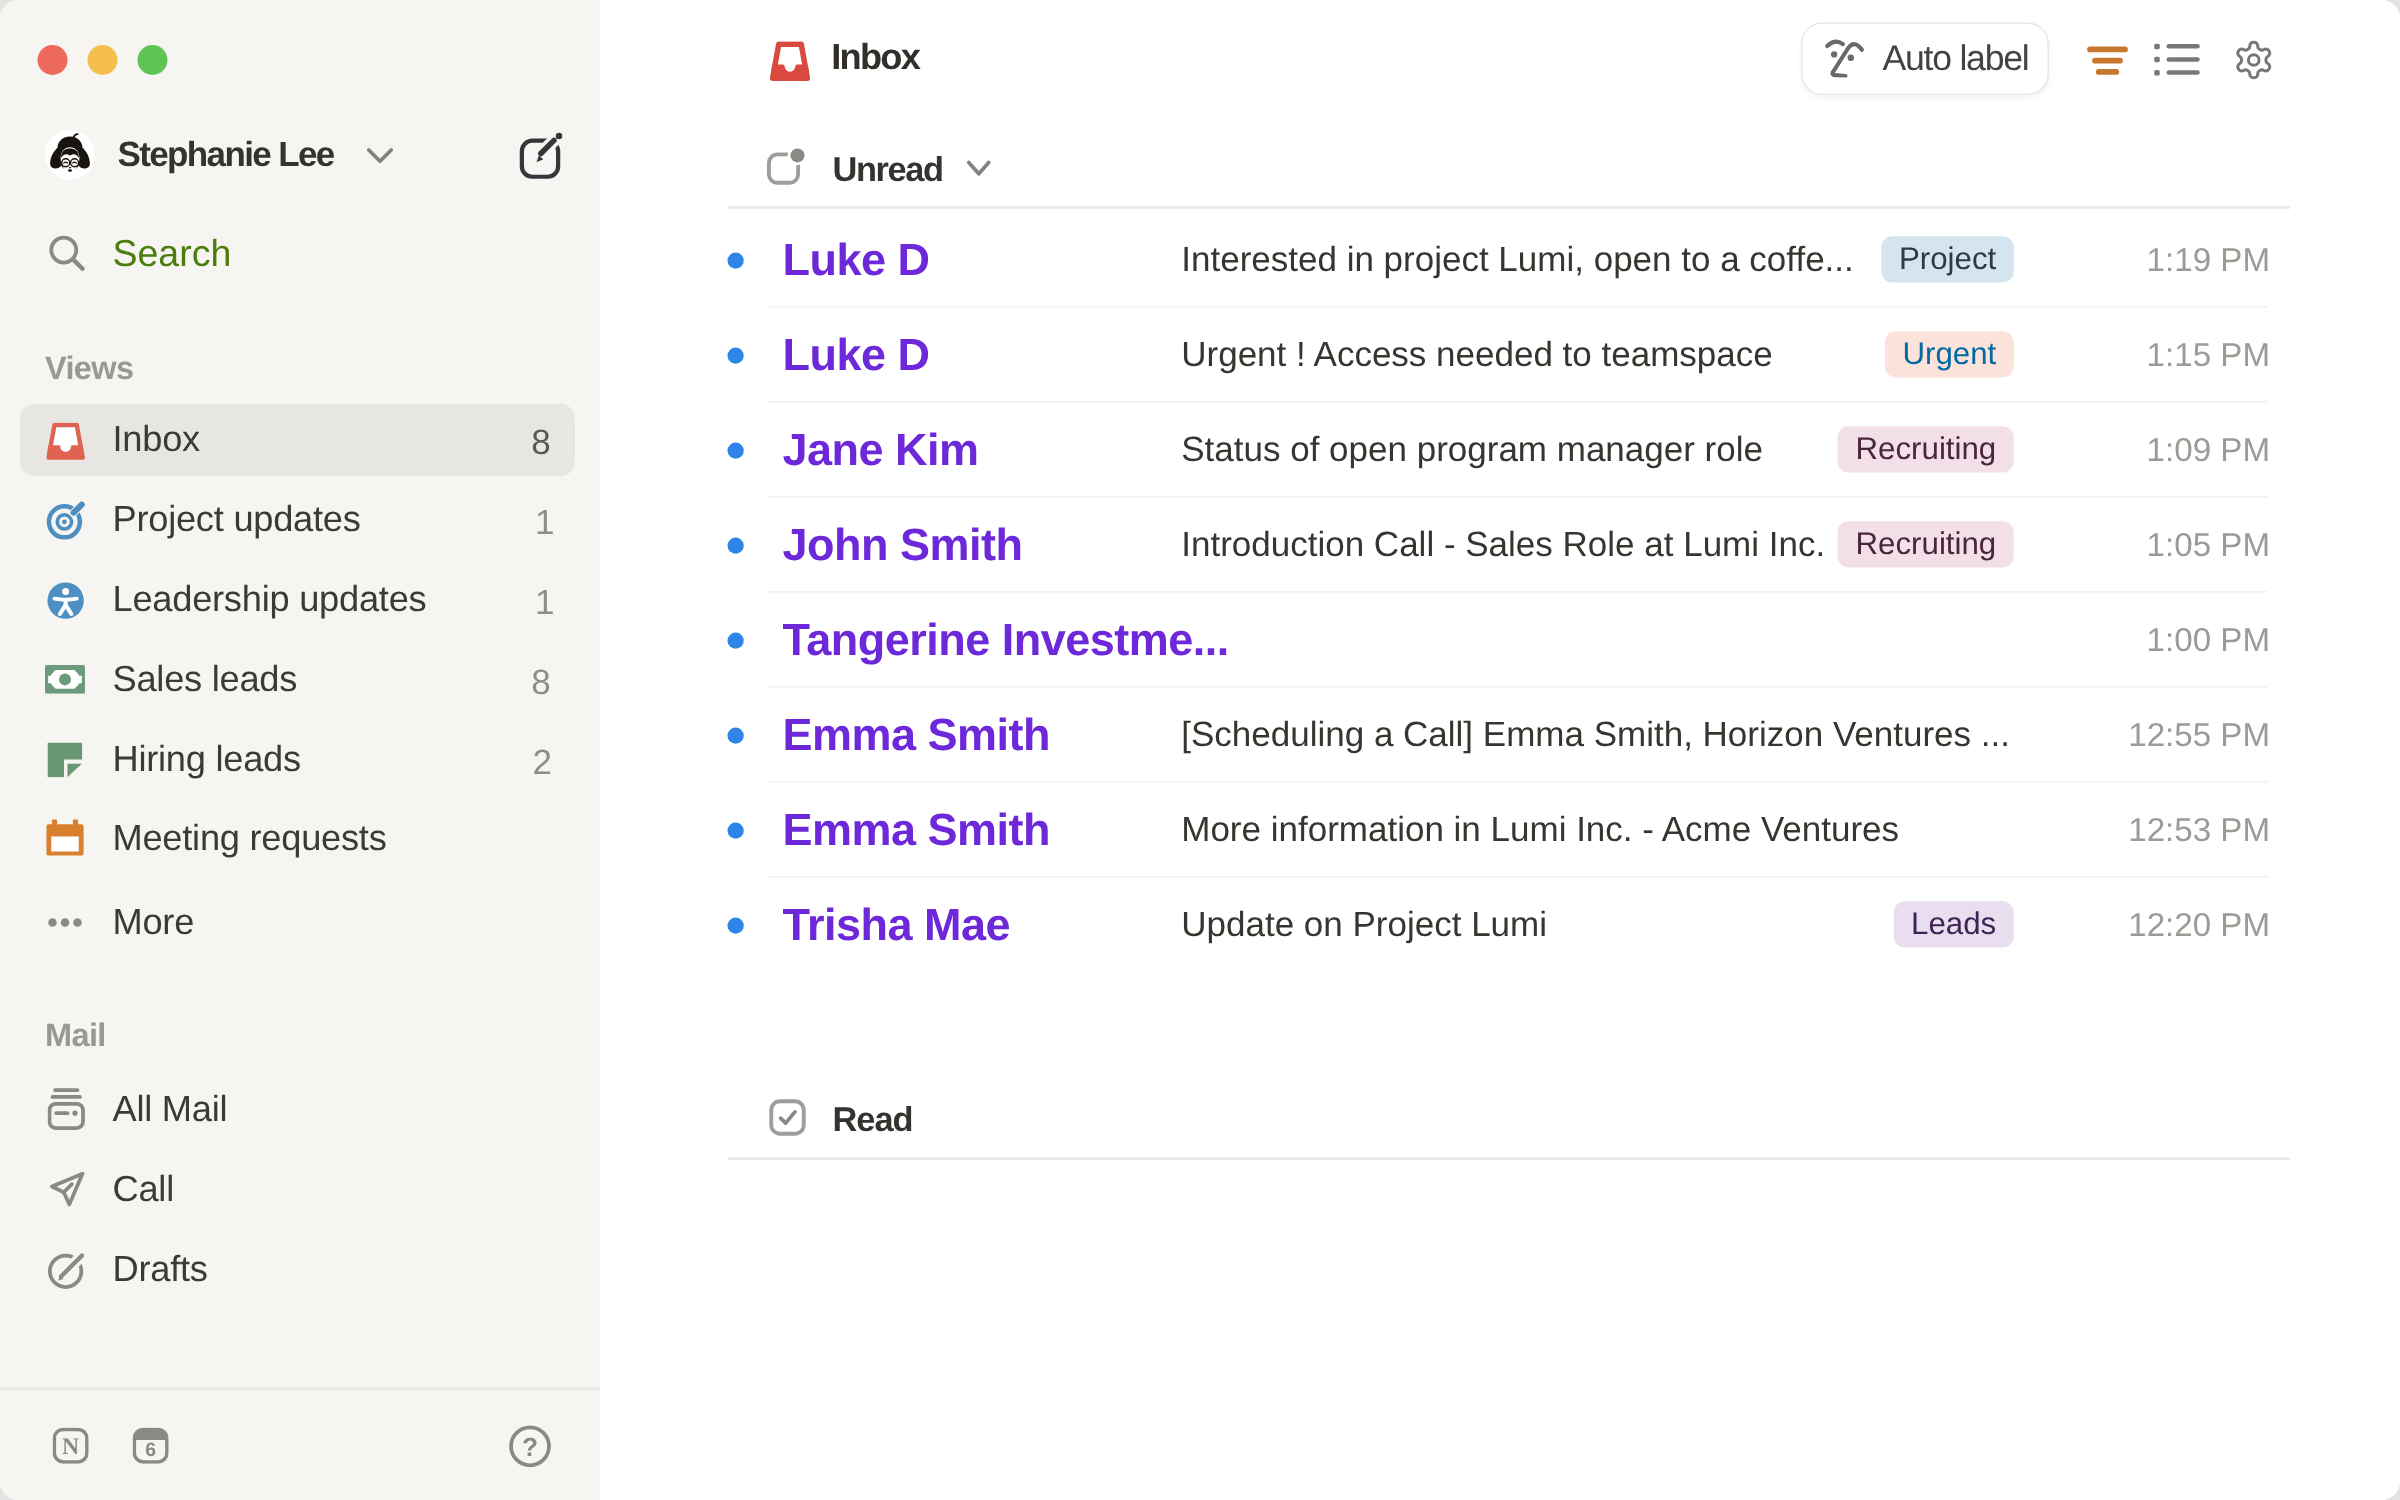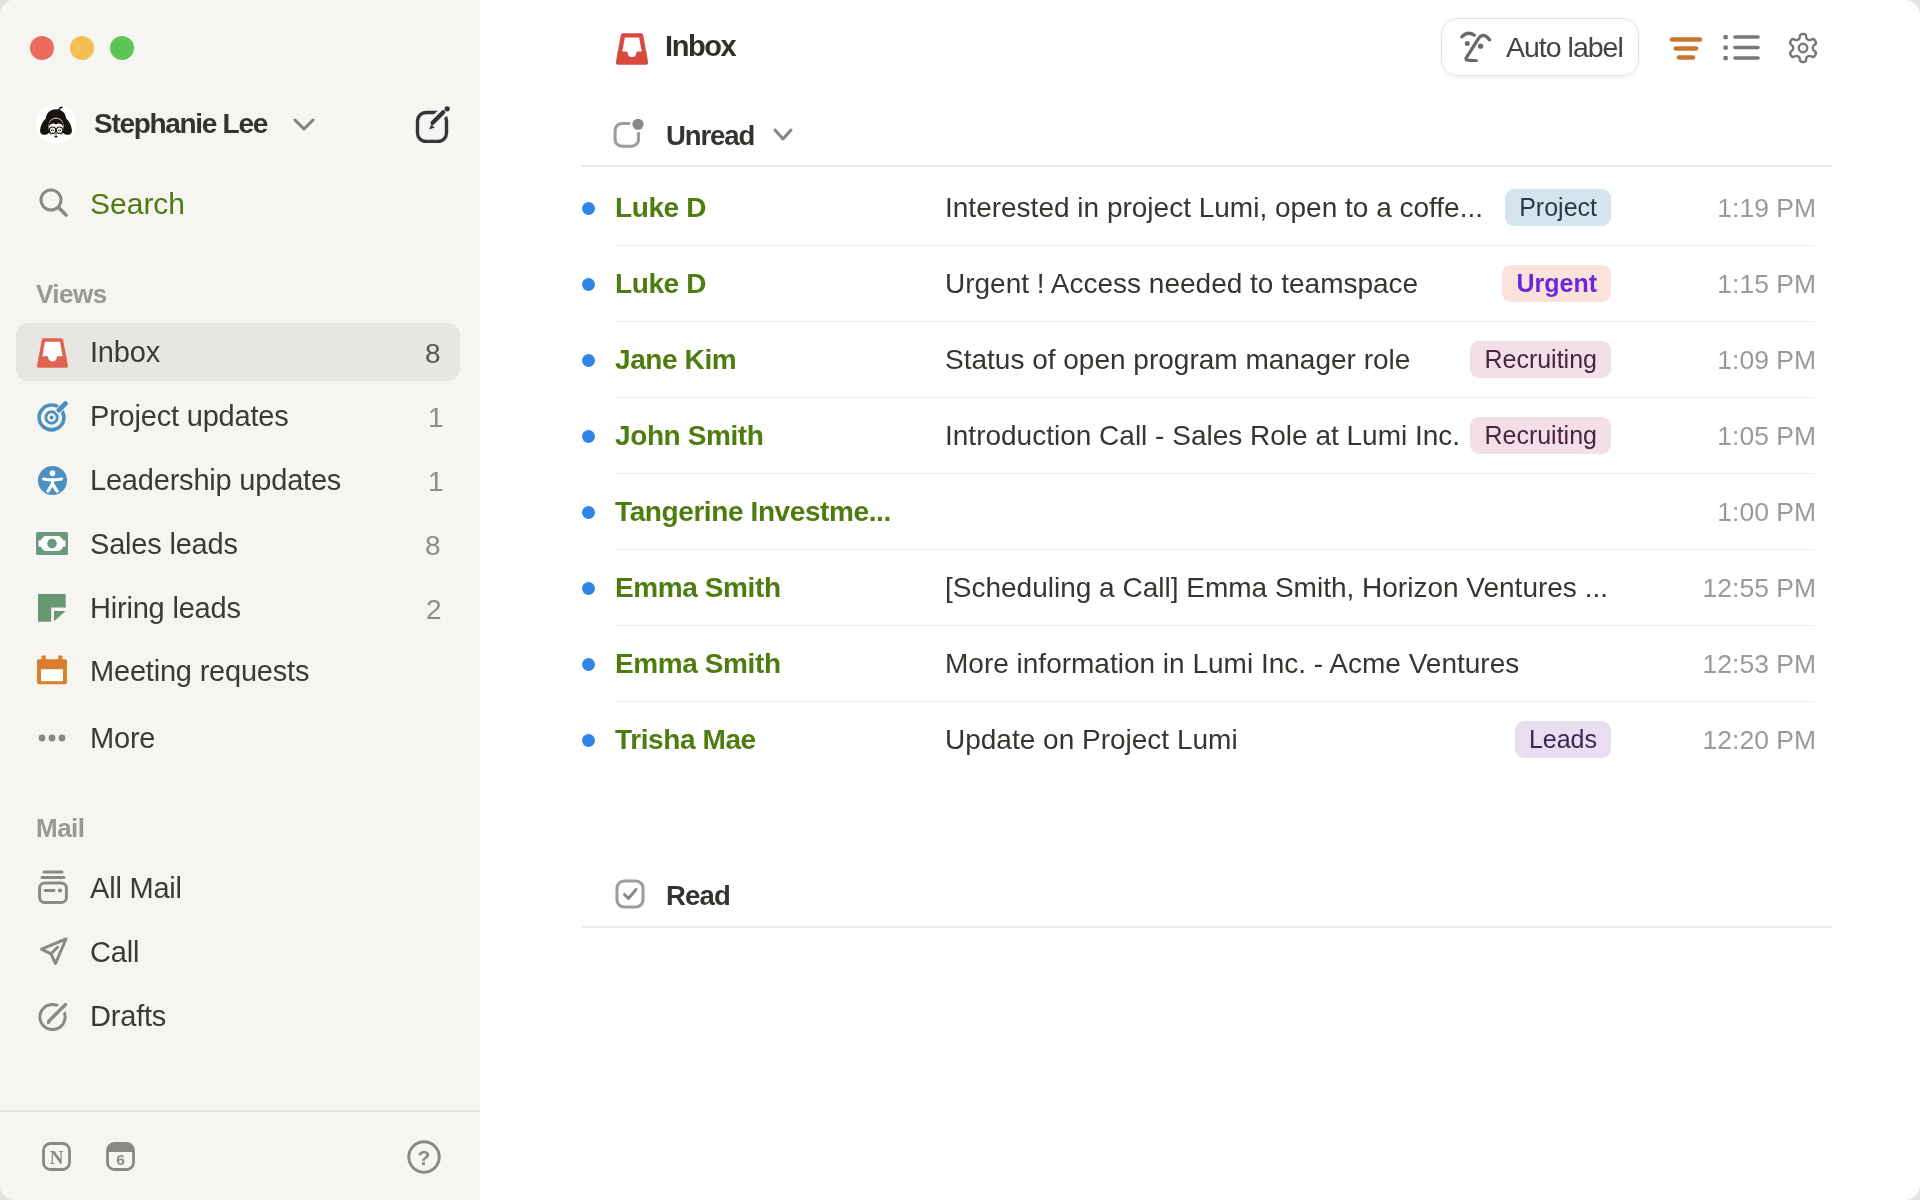--- a/index.html
+++ b/index.html
@@ -10,21 +10,21 @@
   #side { position:absolute; left:0; top:0; width:480px; height:1200px; background:#f6f5f2; }
   #main { position:absolute; left:480px; top:0; width:1440px; height:1200px; background:#fff; }
   .abs { position:absolute; }
   .tl { width:24px; height:24px; border-radius:50%; position:absolute; top:36px; }
   .navtxt { font-size:29px; color:#3c3a36; font-weight:500; letter-spacing:-0.2px; }
   .cnt { font-size:28px; color:#8f8d89; }
   .seclbl { font-size:26px; color:#9a9894; font-weight:600; letter-spacing:-0.5px; }
   .row { position:absolute; left:102px; width:1235px; height:76px; }
   .row .sep { position:absolute; left:32px; right:3px; bottom:0; height:1.5px; background:#eeedea; }
   .dot { position:absolute; left:0px; top:32px; width:13px; height:13px; border-radius:50%; background:#2f85e7; }
-  .sender { position:absolute; left:33px; top:0; line-height:76px; font-size:28px; font-weight:600; letter-spacing:-0.4px; color:#4d7c0f; }
+  .sender { position:absolute; left:44px; top:0; line-height:76px; font-size:36px; font-weight:600; letter-spacing:-0.4px; color:#6d28d9; }
   .subj { position:absolute; left:363px; top:0; line-height:76px; font-size:28px; font-weight:400; color:#37352f; white-space:nowrap; }
   .time { position:absolute; right:1px; top:0; line-height:76px; font-size:26.5px; color:#9c9a95; }
   .pill { position:absolute; right:206px; top:18.5px; height:37px; line-height:37px; border-radius:9px;
           padding:0 14px; font-size:25px; font-weight:500; }
   .hsep { position:absolute; height:1.5px; background:#e9e8e5; }
 </style>
 </head>
 <body>
 <div id="win">
   <div id="side">
@@ -221,21 +221,21 @@
       <div class="sender">Luke D</div>
       <div class="subj">Interested in project Lumi, open to a coffe...</div>
       <div class="pill" style="background:#d5e5ef; color:#2c3a47;">Project</div>
       <div class="time">1:19 PM</div>
       <div class="sep"></div>
     </div>
     <div class="row" style="top:246px;">
       <div class="dot"></div>
       <div class="sender">Luke D</div>
       <div class="subj">Urgent ! Access needed to teamspace</div>
-      <div class="pill" style="background:#fbe2da; color:#6d28d9;font-weight:bold;">Urgent</div>
+      <div class="pill" style="background:#fbe2da; color:#0369a1;">Urgent</div>
       <div class="time">1:15 PM</div>
       <div class="sep"></div>
     </div>
     <div class="row" style="top:322px;">
       <div class="dot"></div>
       <div class="sender">Jane Kim</div>
       <div class="subj">Status of open program manager role</div>
       <div class="pill" style="background:#f2dfe8; color:#4a2639;">Recruiting</div>
       <div class="time">1:09 PM</div>
       <div class="sep"></div>

